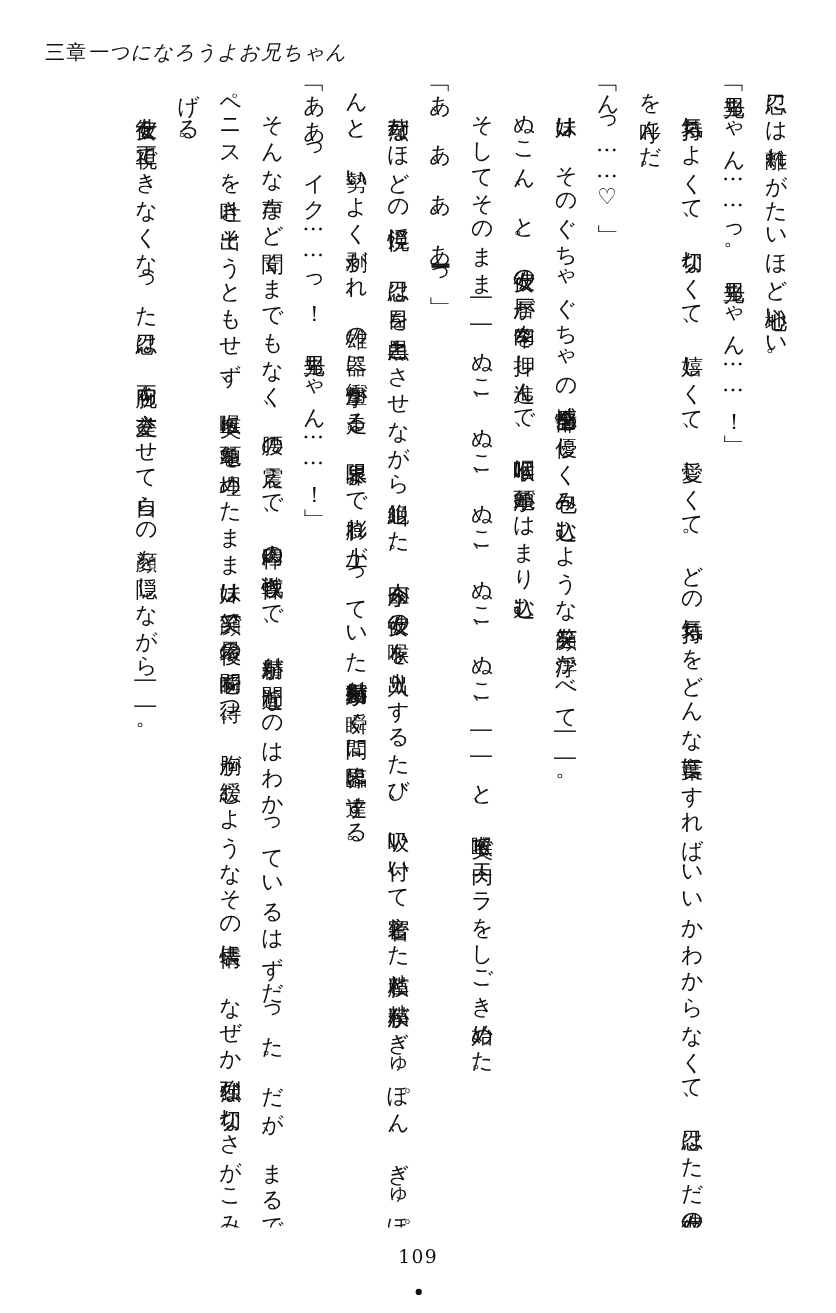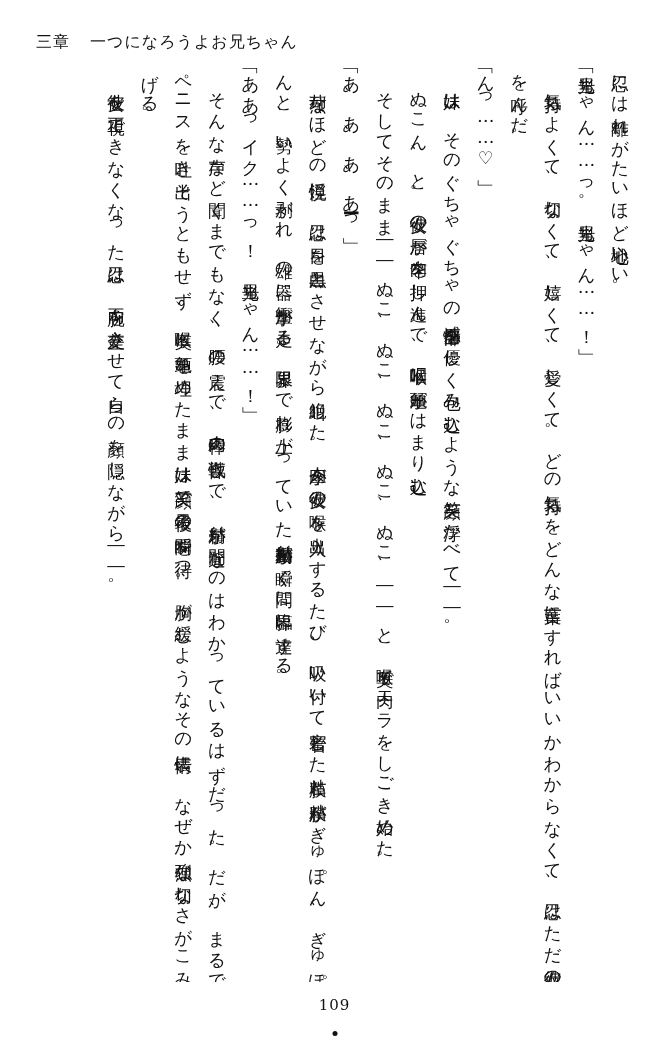--- a/index.html
+++ b/index.html
@@ -39,22 +39,22 @@
     box-sizing: border-box;
   }
   .header .chapter-no {
     font-size: 16px;
     letter-spacing: 1px;
     white-space: nowrap;
   }
   .header .chapter-title {
     font-size: 16px;
     letter-spacing: 1px;
-    margin-left: 20px;
     white-space: nowrap;
+    font-style: italic;
   }
 
   
   .body-text {
     position: absolute;
     top: 62px;
     left: 40px;
     width: 596px;
     height: 920px;
     writing-mode: vertical-rl;

